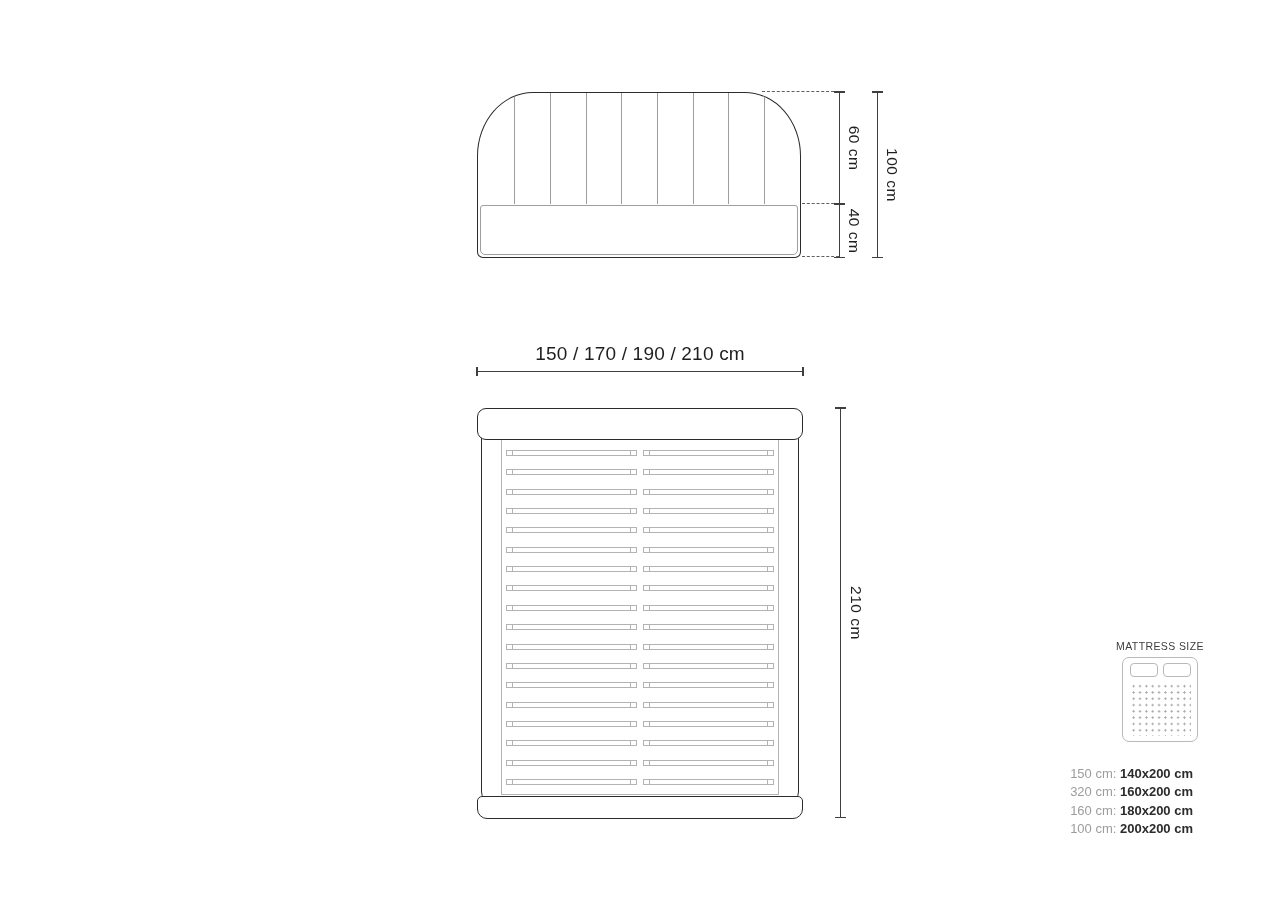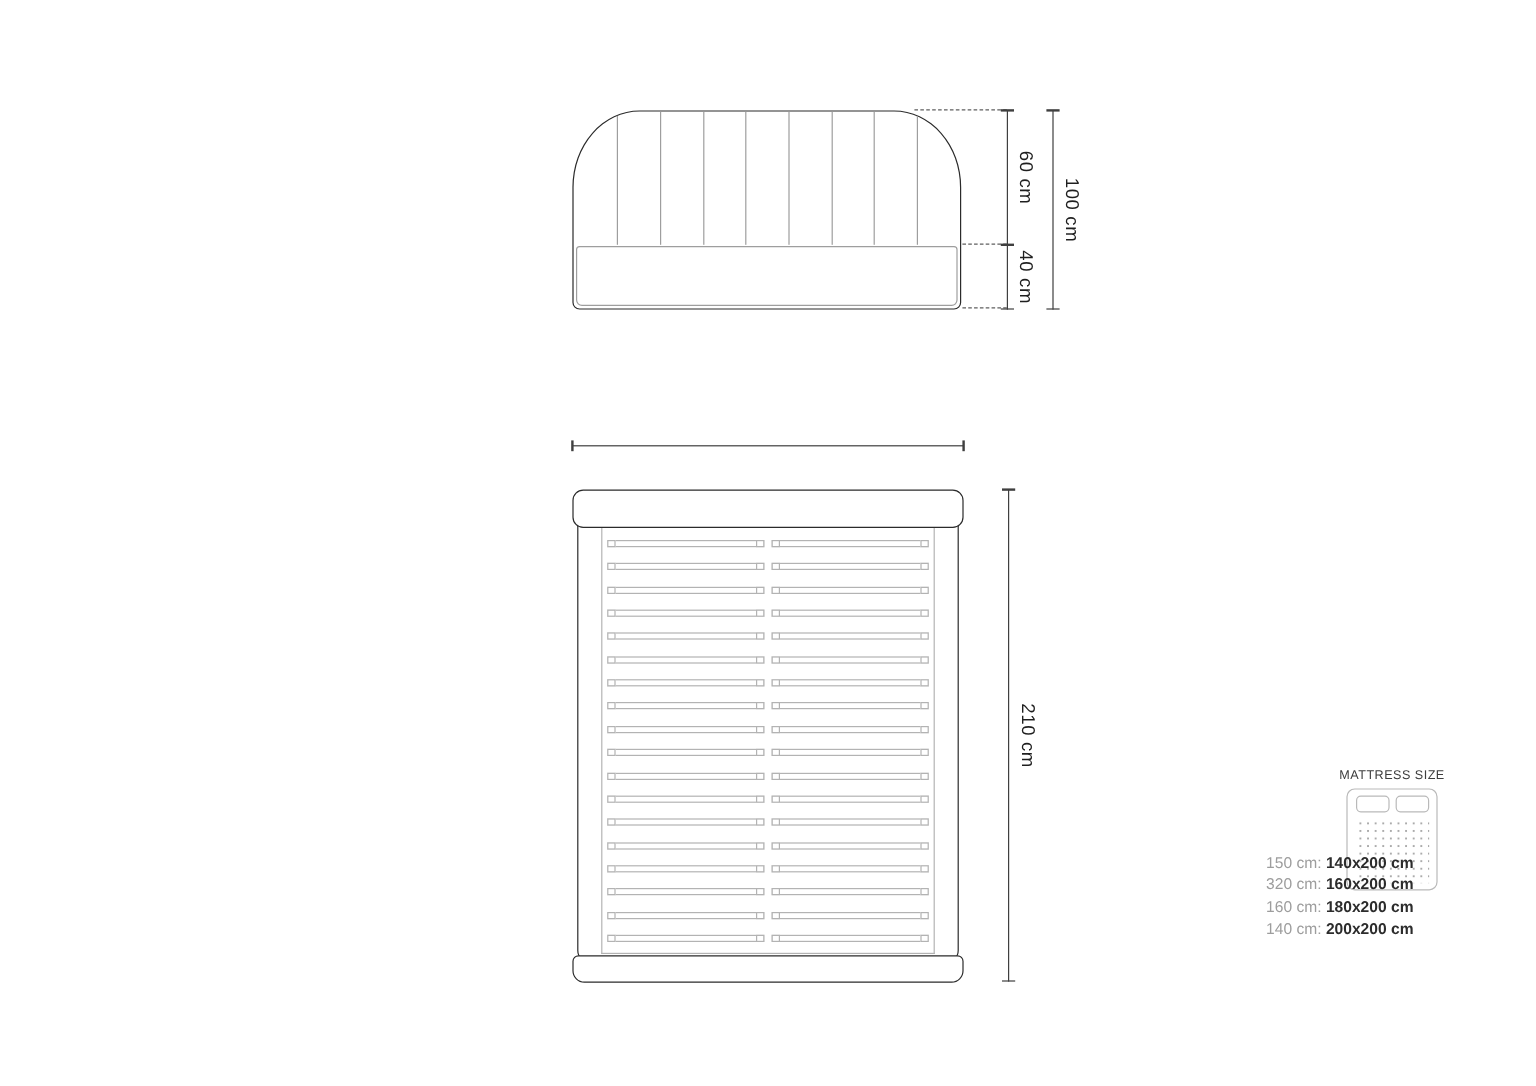--- a/index.html
+++ b/index.html
@@ -74,21 +74,21 @@
     position:absolute;left:1122px;top:657px;width:76px;height:85px;box-sizing:border-box;
     border:1.3px solid #b9b9b9;border-radius:7px;background:#fff;
   }
   .pillow{position:absolute;top:5px;width:28px;height:14px;box-sizing:border-box;border:1.2px solid #b9b9b9;border-radius:4px;background:#fff;}
   .pillow.l{left:7px;} .pillow.r{left:40px;}
   .dots{
     position:absolute;left:6px;right:6px;top:24px;bottom:5px;
     background-image:radial-gradient(circle,#ababab 1.05px,rgba(0,0,0,0) 1.25px);
     background-size:6.35px 6.3px;background-position:1.5px 1px;
   }
-  .size-rows{position:absolute;left:1040px;top:710px;width:153px;text-align:center;}
+  .size-rows{position:absolute;left:1040px;top:765px;width:153px;text-align:right;}
   .size-row{font-size:13px;line-height:18.4px;white-space:nowrap;}
   .size-label{color:var(--c-textgray);}
   .size-value{color:#2c2c2c;font-weight:600;}
 </style>
 </head>
 <body>
 
 <div class="canvas" style="--c-dark: #2b2b2b; --c-gray: #b3b3b3; --c-dim: #3f3f3f; --c-text: #1f1f1f; --c-textgray: #9d9d9d;">
 
   <div class="hb">
@@ -117,20 +117,21 @@
 
   <div class="vdim" style="left:877px;top:92px;height:166px;">
     <span class="htick" style="top:-0.8px;"></span>
     <span class="htick" style="top:164.5px;"></span>
   </div>
 
   <div class="vtext" style="left:845px;top:148px;">60 cm</div>
   <div class="vtext" style="left:845px;top:231px;">40 cm</div>
   <div class="vtext" style="left:883px;top:175px;">100 cm</div>
 
+  <div class="width-label">150 / 170 / 190 / 210 cm</div>
   <div class="hdim" style="left:477px;top:371px;width:326px;">
     <span class="vtick l"></span>
     <span class="vtick r"></span>
   </div>
 
   <div class="frame-body"></div>
   <div class="inner-region"></div>
   <div class="slats" id="slats">
       <div class="slat-row" style="top: 0px;">
         <div class="half l">
@@ -325,16 +326,16 @@
   <div class="legend-title">MATTRESS SIZE</div>
   <div class="mattress-icon">
     <div class="pillow l"></div>
     <div class="pillow r"></div>
     <div class="dots"></div>
   </div>
   <div class="size-rows" id="legendRows">
       <div class="size-row"><span class="size-label">150 cm: </span><span class="size-value">140x200 cm</span></div>
       <div class="size-row"><span class="size-label">320 cm: </span><span class="size-value">160x200 cm</span></div>
       <div class="size-row"><span class="size-label">160 cm: </span><span class="size-value">180x200 cm</span></div>
-      <div class="size-row"><span class="size-label">140 cm: </span><span class="size-value">200x200 cm</span></div>
+      <div class="size-row"><span class="size-label">100 cm: </span><span class="size-value">200x200 cm</span></div>
     </div>
 
 </div>
 
 </body></html>

